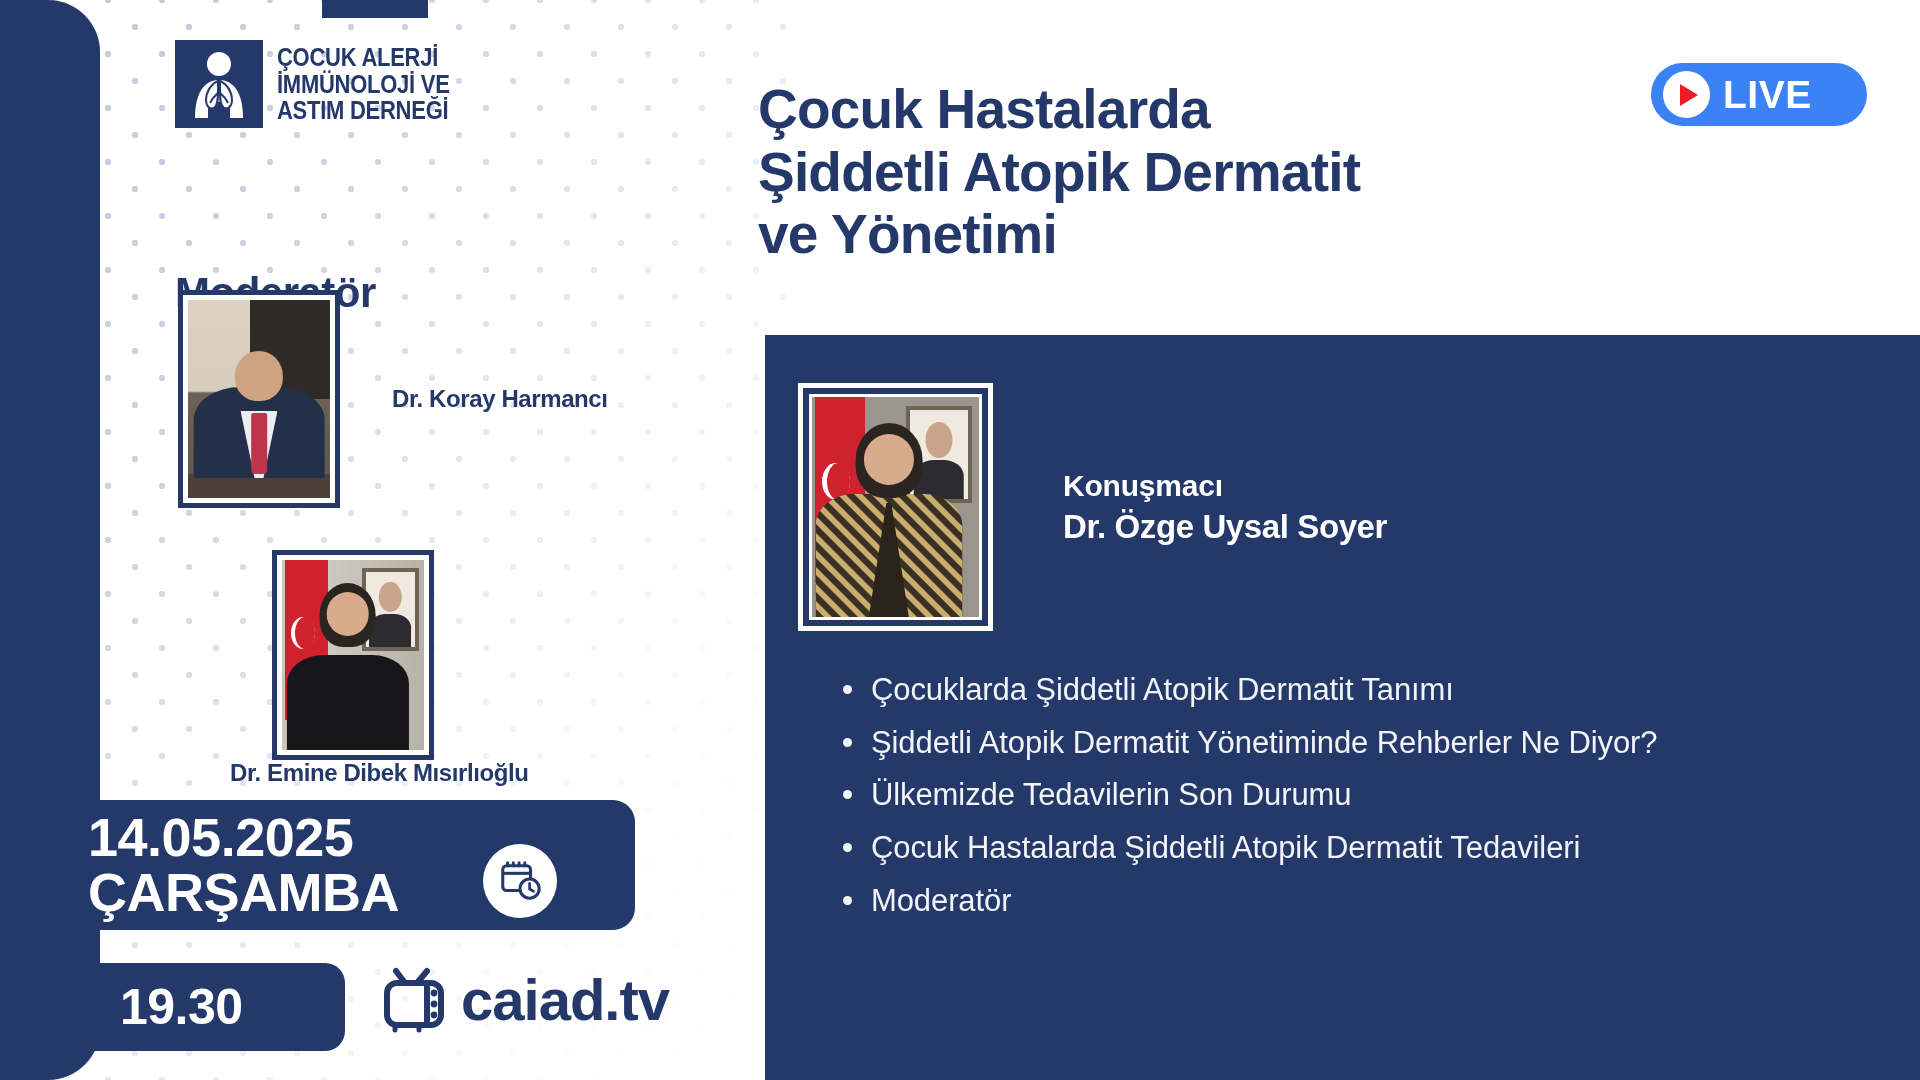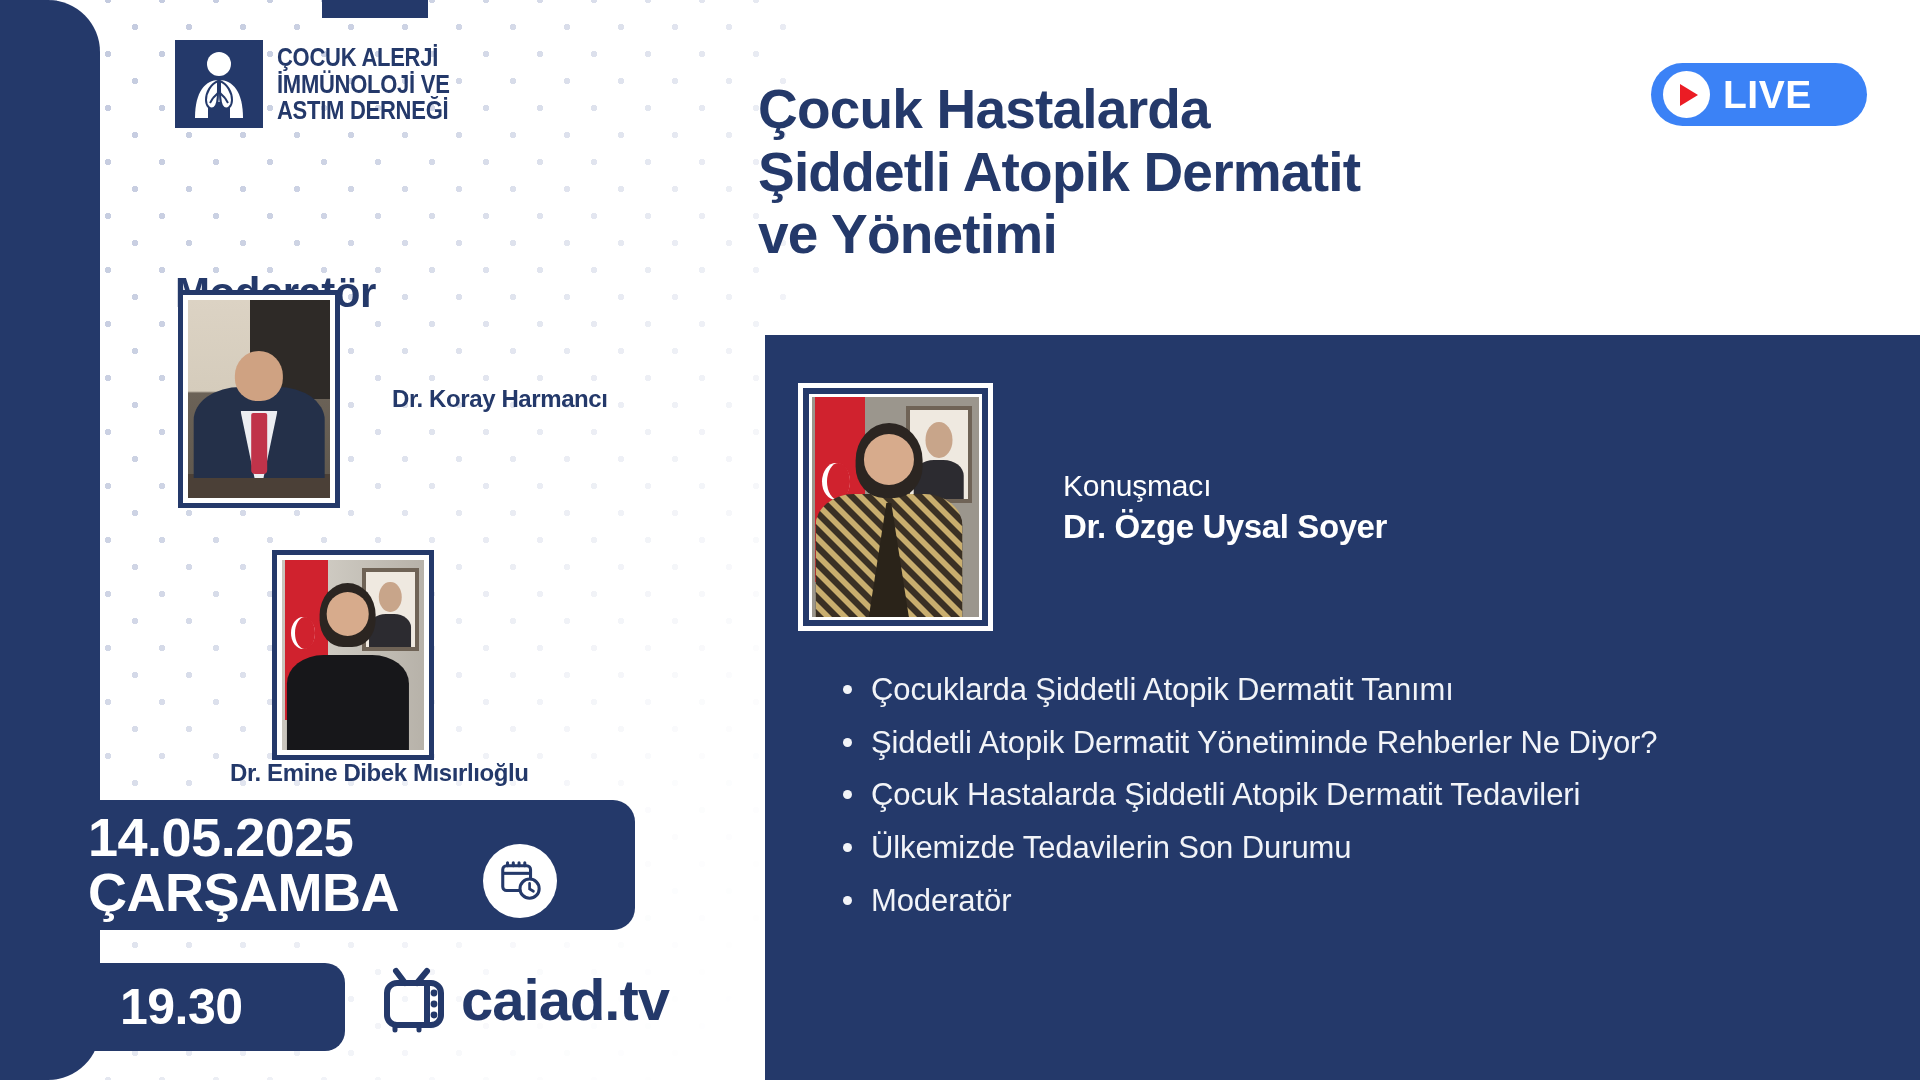--- a/index.html
+++ b/index.html
@@ -254,21 +254,21 @@
   }
   .speaker-frame .inner {
     width:100%; height:100%;
     border:3px solid #ffffff;
     position:relative; overflow:hidden;
     background:#9b968d;
   }
   .speaker-meta { margin-left:70px; }
   .speaker-role {
     color:#ffffff;
-    font-size:30px; font-weight:normal;
+    font-size:30px; font-weight:bold;
     letter-spacing:-0.2px;
     line-height:1.25;
   }
   .speaker-name {
     color:#ffffff;
     font-size:33px; font-weight:bold;
     letter-spacing:-0.4px;
     line-height:1.25;
     margin-top:2px;
   }
@@ -431,19 +431,19 @@
       </div>
       <div class="speaker-meta">
         <div class="speaker-role">Konuşmacı</div>
         <div class="speaker-name">Dr. Özge Uysal Soyer</div>
       </div>
     </div>
 
     <ul class="topics">
       <li>Çocuklarda Şiddetli Atopik Dermatit Tanımı</li>
       <li>Şiddetli Atopik Dermatit Yönetiminde Rehberler Ne Diyor?</li>
+      <li>Ülkemizde Tedavilerin Son Durumu</li>
       <li>Çocuk Hastalarda Şiddetli Atopik Dermatit Tedavileri</li>
-      <li>Ülkemizde Tedavilerin Son Durumu</li>
       <li>Moderatör</li>
     </ul>
 
   </div>
 </div>
 
 </body></html>

